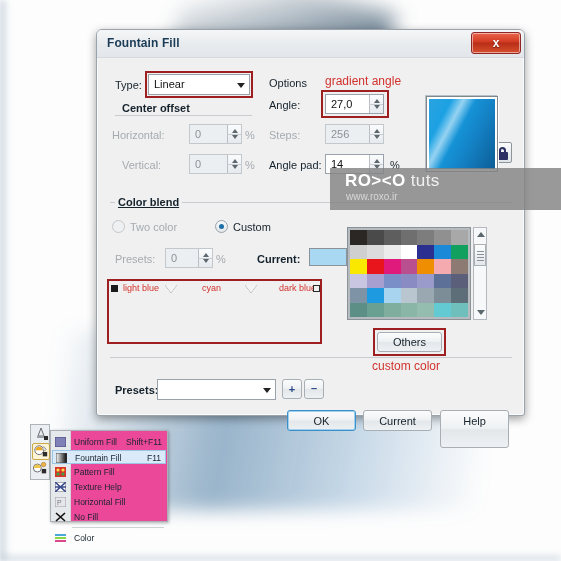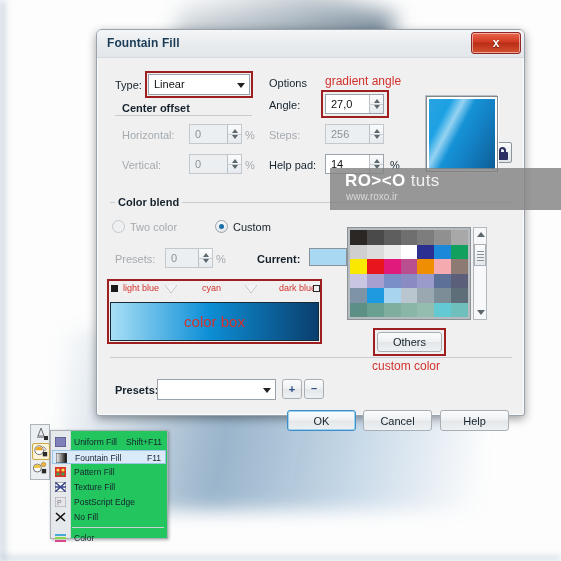--- a/index.html
+++ b/index.html
@@ -196,22 +196,22 @@
   #wm-sub{position:absolute;left:16px;top:23px;font-size:10px;color:#d8d8d8;}
 
   
   #toolstrip{
     position:absolute;left:30px;top:424px;width:20px;height:56px;
     background:#eceff1;border:1px solid #aeb4b9;box-sizing:border-box;
   }
   .tool{position:absolute;left:1px;width:18px;height:17px;}
   .tool.sel{background:#fdf3d6;border:1px solid #caa94a;box-sizing:border-box;border-radius:2px;}
   #menu{
-    position:absolute;left:50px;top:430px;width:118px;height:109px;
-    background:#22c55e;border:1px solid #a9afb4;box-sizing:border-box;
+    position:absolute;left:50px;top:430px;width:118px;height:92px;
+    background:#ec4899;border:1px solid #a9afb4;box-sizing:border-box;
     box-shadow:1px 1px 3px rgba(0,0,0,.3);
   }
   #menu-gutter{position:absolute;left:0;top:0;width:19px;height:100%;background:#e6e9eb;border-right:1px solid #d2d6d9;}
   .mi{position:absolute;left:1px;right:1px;height:14px;font-size:8.5px;color:#15222c;}
   .mi.hl{background:#dbeaf8;border:1px solid #9cc4e4;box-sizing:border-box;}
   .mi .mtext{position:absolute;left:22px;top:2px;white-space:nowrap;}
   .mi .mkey{position:absolute;right:4px;top:2px;white-space:nowrap;color:#15222c;}
   .mi .micon{position:absolute;left:3px;top:2px;width:11px;height:10px;}
   .msep{position:absolute;left:21px;right:3px;height:1px;background:#cdd1d4;}
 </style>
@@ -237,21 +237,21 @@
     <div class="lbl" style="left:18px;top:22px;">Type:</div>
     <div class="combo" style="left:51px;top:17px;width:102px;">
       <div class="ctext">Linear</div>
       <div class="carrow"></div>
     </div>
     <div class="redbox" style="left:48px;top:14px;width:108px;height:27px;"></div>
 
     <div class="lbl" style="left:25px;top:45px;font-weight:bold;">Center offset</div>
     <div class="grp-line" style="left:18px;top:58px;width:137px;"></div>
 
-    <div class="lbl dim" style="left:25px;top:72px;">Horizontal:</div>
+    <div class="lbl dim" style="left:15px;top:72px;">Horizontal:</div>
     <div class="spin dim" style="left:92px;top:67px;width:53px;">
       <div class="stext">0</div>
       <div class="sbtns">
           <div class="sdiv"></div>
         </div>
     </div>
     <div class="lbl dim" style="left:148px;top:72px;">%</div>
 
     <div class="lbl dim" style="left:25px;top:102px;">Vertical:</div>
     <div class="spin dim" style="left:92px;top:97px;width:53px;">
@@ -280,35 +280,35 @@
       <div class="stext">256</div>
       <div class="sbtns">
           <div class="sdiv"></div>
         </div>
     </div>
     <div id="lock-btn">
       <div class="lk-sh"></div>
         <div class="lk-body"></div>
     </div>
 
-    <div class="lbl" style="left:172px;top:102px;">Help pad:</div>
+    <div class="lbl" style="left:172px;top:102px;">Angle pad:</div>
     <div class="spin" style="left:228px;top:97px;width:59px;">
       <div class="stext">14</div>
       <div class="sbtns">
           <div class="sdiv"></div>
         </div>
     </div>
     <div class="lbl" style="left:293px;top:102px;">%</div>
 
     <div id="preview">
         <div class="pv"></div>
       </div>
 
     <div class="grp-line" style="left:13px;top:145px;width:402px;"></div>
-    <div class="grp-title" style="left:18px;top:139px;font-weight:bold;">Color blend</div>
+    <div class="grp-title" style="left:18px;top:139px;font-weight:bold;text-decoration:underline;">Color blend</div>
 
     <div class="radio dim" style="left:15px;top:163px;"></div>
     <div class="lbl dim" style="left:33px;top:164px;">Two color</div>
 
     <div class="radio on" style="left:118px;top:163px;"></div>
     <div class="lbl" style="left:136px;top:164px;">Custom</div>
 
     <div class="lbl dim" style="left:18px;top:196px;">Presets:</div>
     <div class="spin dim" style="left:68px;top:191px;width:48px;">
       <div class="stext">0</div>
@@ -322,23 +322,20 @@
     <div style="position:absolute;left:212px;top:191px;width:38px;height:18px;background:#a9d8f2;border:1px solid #8c9299;box-sizing:border-box;"></div>
 
     <div class="sqmark" style="left:14px;top:228px;"></div>
     <div class="redtext sm" style="left:26px;top:226px;">light blue</div>
     <div class="marker" style="left:68px;top:228px;"></div>
     <div class="redtext sm" style="left:105px;top:226px;">cyan</div>
     <div class="marker" style="left:148px;top:228px;"></div>
     <div class="redtext sm" style="left:182px;top:226px;">dark blue</div>
     <div class="sqmark hollow" style="left:216px;top:228px;"></div>
 
-    <div id="blend-band" style="background: linear-gradient(90deg, rgb(169, 223, 246) 0%, rgb(13, 143, 214) 47%, rgb(10, 63, 110) 100%);">
-      <div id="blend-label">color box</div>
-    </div>
     <div class="redbox" style="left:10px;top:222px;width:215px;height:65px;"></div>
 
     <div id="palette-wrap">
       <div id="palette">
           <div style="background: rgb(43, 39, 36);"></div>
           <div style="background: rgb(74, 74, 74);"></div>
           <div style="background: rgb(94, 94, 94);"></div>
           <div style="background: rgb(111, 111, 111);"></div>
           <div style="background: rgb(125, 125, 125);"></div>
           <div style="background: rgb(144, 144, 144);"></div>
@@ -399,22 +396,22 @@
 
     <div class="lbl" style="left:18px;top:327px;font-weight:bold;">Presets:</div>
     <div class="combo" style="left:60px;top:322px;width:119px;">
       <div class="ctext"></div>
       <div class="carrow"></div>
     </div>
     <div class="btn" style="left:185px;top:322px;width:20px;height:20px;line-height:18px;font-weight:bold;color:#2b4a87;">+</div>
     <div class="btn" style="left:207px;top:322px;width:20px;height:20px;line-height:17px;font-weight:bold;color:#2b4a87;">–</div>
 
     <div class="btn default" style="left:190px;top:353px;width:69px;height:21px;line-height:20px;">OK</div>
-    <div class="btn" style="left:266px;top:353px;width:69px;height:21px;line-height:20px;">Cancel</div>
-    <div class="btn" style="left:343px;top:353px;width:69px;height:21px;line-height:20px;">Help</div>
+    <div class="btn" style="left:266px;top:353px;width:69px;height:21px;line-height:20px;">Current</div>
+    <div class="btn" style="left:343px;top:353px;width:69px;height:38px;line-height:20px;">Help</div>
 
   </div>
 </div>
 
 <div id="watermark">
   <div id="wm-main">
     <b>RO&gt;&lt;O</b>
     <span>tuts</span>
   </div>
   <div id="wm-sub">www.roxo.ir</div>
@@ -476,28 +473,28 @@
           <circle cx="3" cy="7" r="1.6" fill="#3aa34a"></circle>
           <circle cx="8" cy="7" r="1.6" fill="#3aa34a"></circle>
         </svg></span>
       <span class="mtext">Pattern Fill</span>
     </div>
     <div class="mi" style="top: 49px;">
       <span class="micon"><svg width="11" height="10">
           <rect width="11" height="10" fill="#fff" stroke="#556"></rect>
           <path d="M0 10 L11 0 M0 0 L11 10 M0 5 L11 5" stroke="#3a4a8a" stroke-width="1.6"></path>
         </svg></span>
-      <span class="mtext">Texture Fill</span>
+      <span class="mtext">Texture Help</span>
     </div>
     <div class="mi" style="top: 64px;">
       <span class="micon"><svg width="11" height="10">
           <rect width="11" height="10" fill="#e6e6ea" stroke="#9a9aa2"></rect>
           <text x="2" y="8" font-size="7" fill="#7a7a84">P</text>
         </svg></span>
-      <span class="mtext">PostScript Edge</span>
+      <span class="mtext">Horizontal Fill</span>
     </div>
     <div class="mi" style="top: 79px;">
       <span class="micon"><svg width="11" height="10">
           <path d="M1 1 L10 9 M10 1 L1 9" stroke="#111" stroke-width="1.6"></path>
         </svg></span>
       <span class="mtext">No Fill</span>
     </div>
     <div class="msep" style="top: 96px;"></div>
     <div class="mi" style="top: 100px;">
       <span class="micon"><svg width="11" height="10">

